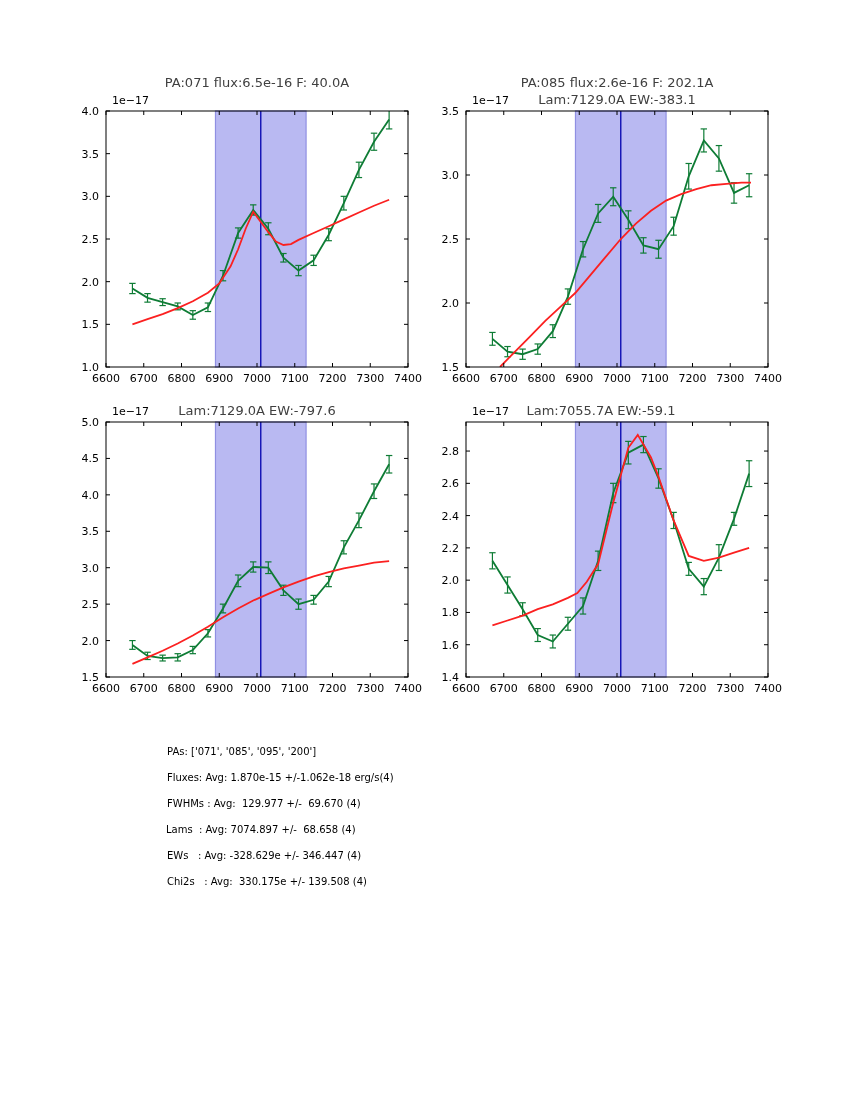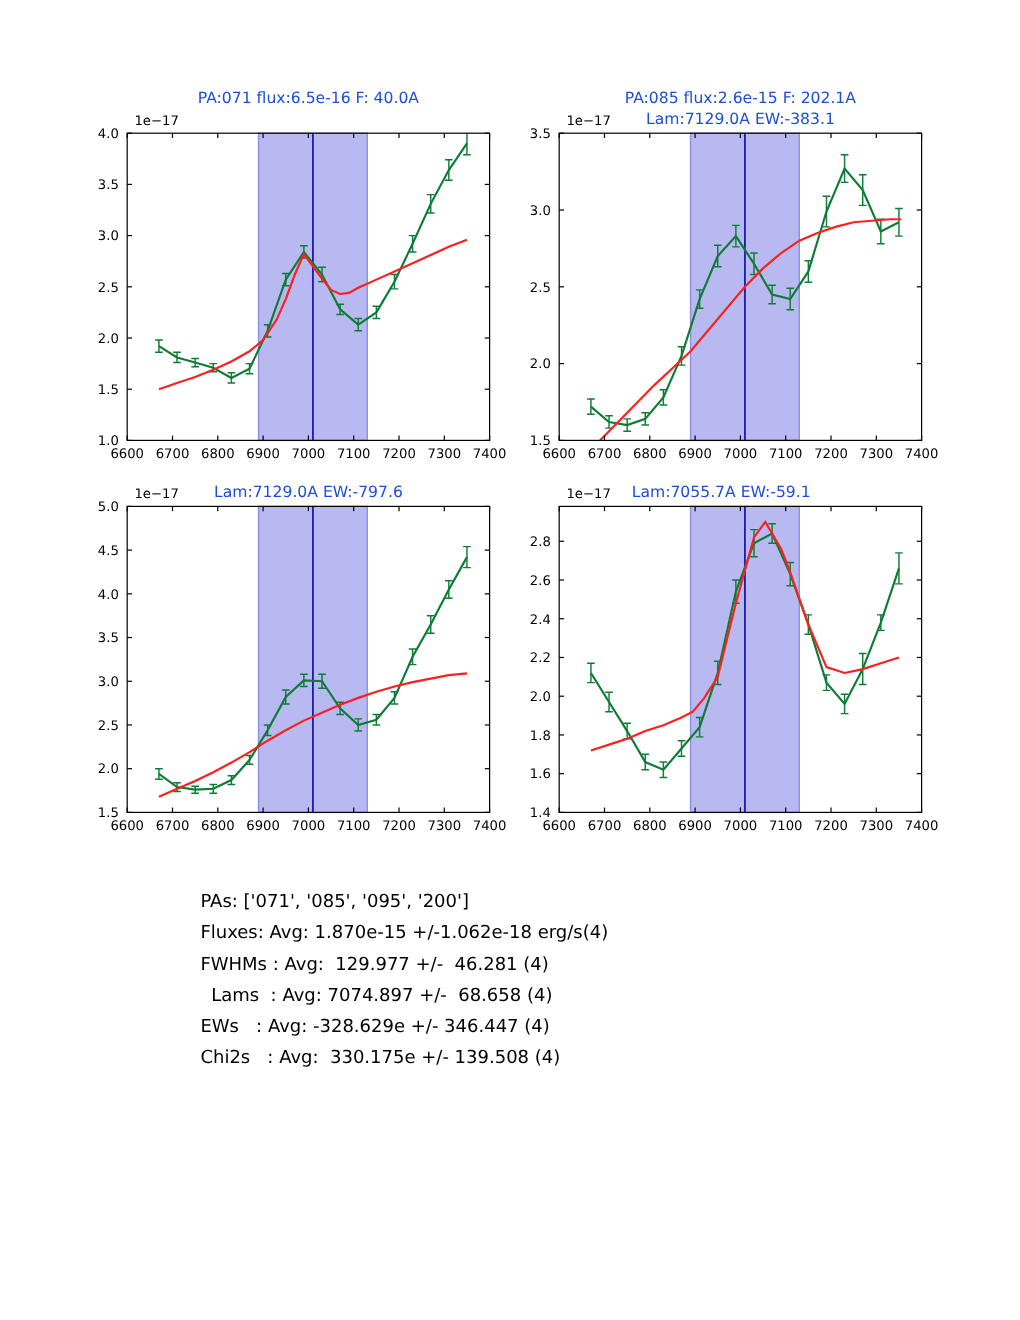--- a/index.html
+++ b/index.html
@@ -1,21 +1,21 @@
 <!DOCTYPE html>
 <html><head>
 <meta charset="utf-8">
 <style>
   html,body{margin:0;padding:0;background:#fff;}
   #figure{position:relative;width:850px;height:1100px;background:#ffffff;
           font-family:"DejaVu Sans","Liberation Sans",sans-serif;overflow:hidden;}
   #plots{position:absolute;left:0;top:0;}
-  .title-line{position:absolute;text-align:center;font-size:13px;color:#1d4ed8;
+  .title-line{position:absolute;text-align:center;font-size:13px;color:#404040;
               white-space:nowrap;line-height:15px;}
-  .sumline{position:absolute;font-size:15px;color:#000;white-space:pre;line-height:13px;}
+  .sumline{position:absolute;font-size:10px;color:#000;white-space:pre;line-height:13px;}
 </style>
 </head>
 <body>
 
 <div id="figure">
   <svg id="plots" width="850" height="1100" viewBox="0 0 850 1100">
       <g>
         <clipPath id="clip0">
           <rect x="106" y="111" width="302" height="256"></rect>
         </clipPath>
@@ -471,24 +471,24 @@
         <line x1="768" y1="483.3291139240506" x2="764" y2="483.3291139240506" stroke="#000000" stroke-width="1"></line>
         <text x="459" y="487.3291139240506" text-anchor="end" font-size="11" font-family="&quot;DejaVu Sans&quot;,&quot;Liberation Sans&quot;,sans-serif" fill="#000000">2.6</text>
         <line x1="466" y1="451.0506329113924" x2="470" y2="451.0506329113924" stroke="#000000" stroke-width="1"></line>
         <line x1="768" y1="451.0506329113924" x2="764" y2="451.0506329113924" stroke="#000000" stroke-width="1"></line>
         <text x="459" y="455.0506329113924" text-anchor="end" font-size="11" font-family="&quot;DejaVu Sans&quot;,&quot;Liberation Sans&quot;,sans-serif" fill="#000000">2.8</text>
         <text x="472" y="415" text-anchor="start" font-size="11" font-family="&quot;DejaVu Sans&quot;,&quot;Liberation Sans&quot;,sans-serif" fill="#000000">1e−17</text>
       </g>
     </svg>
 
   <div class="title-line" style="left:106px;width:302px;top:75px">PA:071 flux:6.5e-16 F: 40.0A</div>
-  <div class="title-line" style="left:466px;width:302px;top:75px">PA:085 flux:2.6e-15 F: 202.1A</div>
+  <div class="title-line" style="left:466px;width:302px;top:75px">PA:085 flux:2.6e-16 F: 202.1A</div>
   <div class="title-line" style="left:466px;width:302px;top:92px">Lam:7129.0A EW:-383.1</div>
   <div class="title-line" style="left:106px;width:302px;top:403px">Lam:7129.0A EW:-797.6</div>
   <div class="title-line" style="left:450px;width:302px;top:403px">Lam:7055.7A EW:-59.1</div>
 
   <div class="sumline" style="left:167px;top:745px">PAs: ['071', '085', '095', '200']</div>
   <div class="sumline" style="left:167px;top:771px">Fluxes: Avg: 1.870e-15 +/-1.062e-18 erg/s(4)</div>
-  <div class="sumline" style="left:167px;top:797px">FWHMs : Avg:  129.977 +/-  46.281 (4)</div>
-  <div class="sumline" style="left:176px;top:823px">Lams  : Avg: 7074.897 +/-  68.658 (4)</div>
+  <div class="sumline" style="left:167px;top:797px">FWHMs : Avg:  129.977 +/-  69.670 (4)</div>
+  <div class="sumline" style="left:166px;top:823px">Lams  : Avg: 7074.897 +/-  68.658 (4)</div>
   <div class="sumline" style="left:167px;top:849px">EWs   : Avg: -328.629e +/- 346.447 (4)</div>
   <div class="sumline" style="left:167px;top:875px">Chi2s   : Avg:  330.175e +/- 139.508 (4)</div>
 </div>
 
 </body></html>

